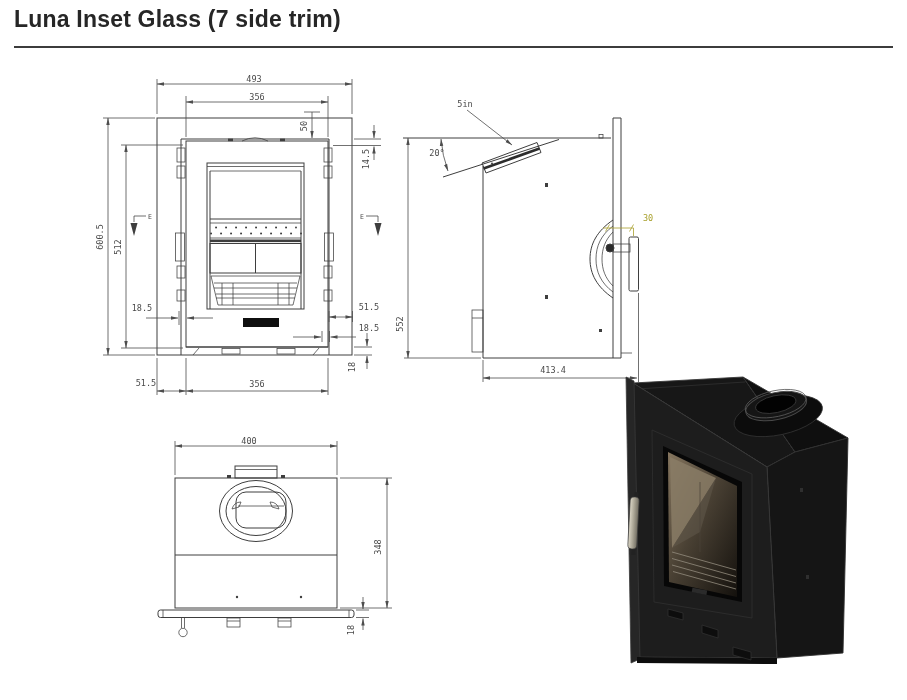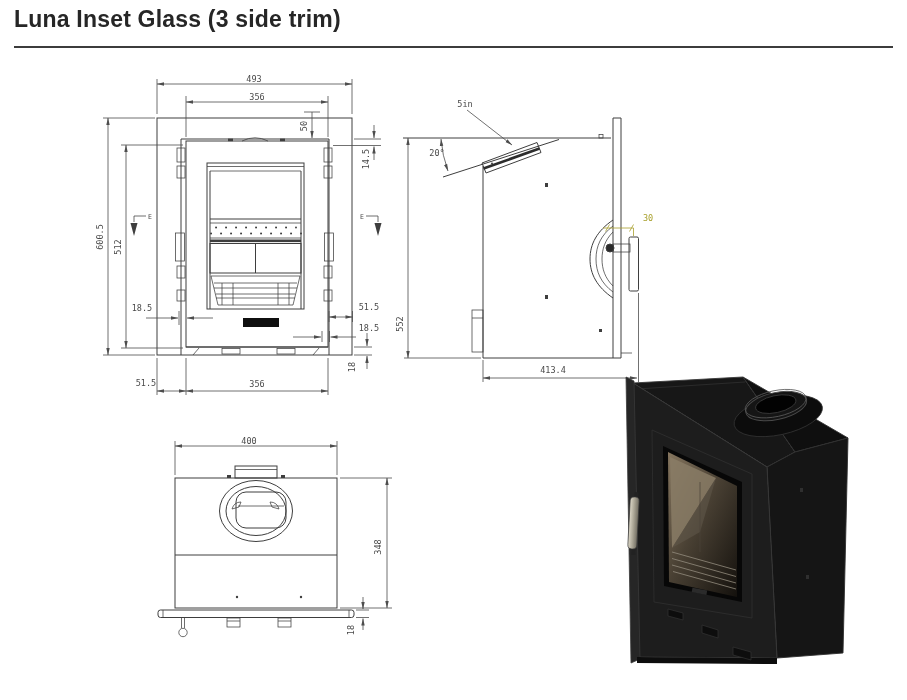--- a/index.html
+++ b/index.html
@@ -334,14 +334,14 @@
 
     <g transform="rotate(-12 777 410)">
       <ellipse cx="777" cy="416" rx="45" ry="19" fill="#0c0c0c" stroke="#333" stroke-width=".8"></ellipse>
       <ellipse cx="777" cy="406" rx="31" ry="13.5" fill="#151515" stroke="#4a4a4a" stroke-width="1"></ellipse>
       <ellipse cx="777" cy="403.5" rx="31" ry="13" fill="none" stroke="#5a5a5a" stroke-width=".8"></ellipse>
       <ellipse cx="777" cy="404" rx="20.5" ry="8.5" fill="#020202" stroke="#444" stroke-width=".7"></ellipse>
     </g>
   </g>
 </svg>
 
-<div class="title">Luna Inset Glass (3 side trim)</div>
+<div class="title">Luna Inset Glass (7 side trim)</div>
 <div class="rule"></div>
 
 </body></html>

